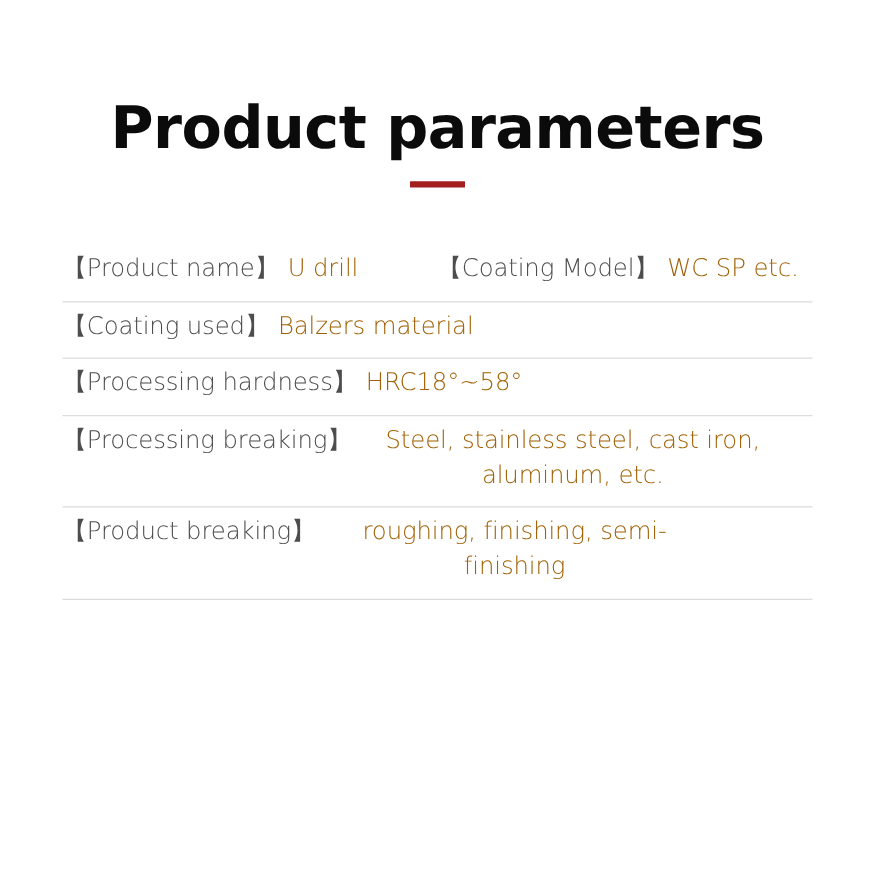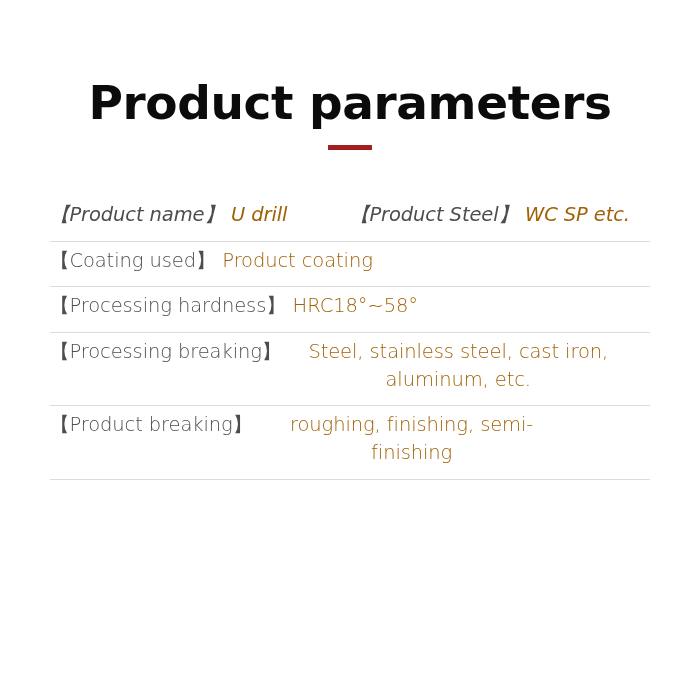--- a/index.html
+++ b/index.html
@@ -57,21 +57,20 @@
     width: 600px;
   }
   .spec-row {
     position: relative;
     border-bottom: 1px solid #dcdcdc;
     padding: 5px 0 12px 0;
   }
   .spec-row.two-col {
     display: flex;
     align-items: flex-start;
-    font-style: italic;
   }
   .cell {
     display: block;
   }
   .cell-a {
     flex: 0 0 300px;
   }
   .cell-b {
     flex: 1 1 auto;
   }
@@ -121,30 +120,30 @@
 
     <div class="spec-row two-col">
       <div class="cell cell-a">
         <div class="pair">
           <span class="spec-label">【Product name】</span>
           <span class="spec-value flush">U drill</span>
         </div>
       </div>
       <div class="cell cell-b">
         <div class="pair">
-          <span class="spec-label">【Product Steel】</span>
+          <span class="spec-label">【Coating Model】</span>
           <span class="spec-value flush">WC SP etc.</span>
         </div>
       </div>
     </div>
 
     <div class="spec-row row-coating">
       <div class="pair">
         <span class="spec-label">【Coating used】</span>
-        <span class="spec-value flush">Product coating</span>
+        <span class="spec-value flush">Balzers material</span>
       </div>
     </div>
 
     <div class="spec-row row-hardness">
       <div class="pair">
         <span class="spec-label">【Processing hardness】</span>
         <span class="spec-value flush">HRC18°~58°</span>
       </div>
     </div>
 

